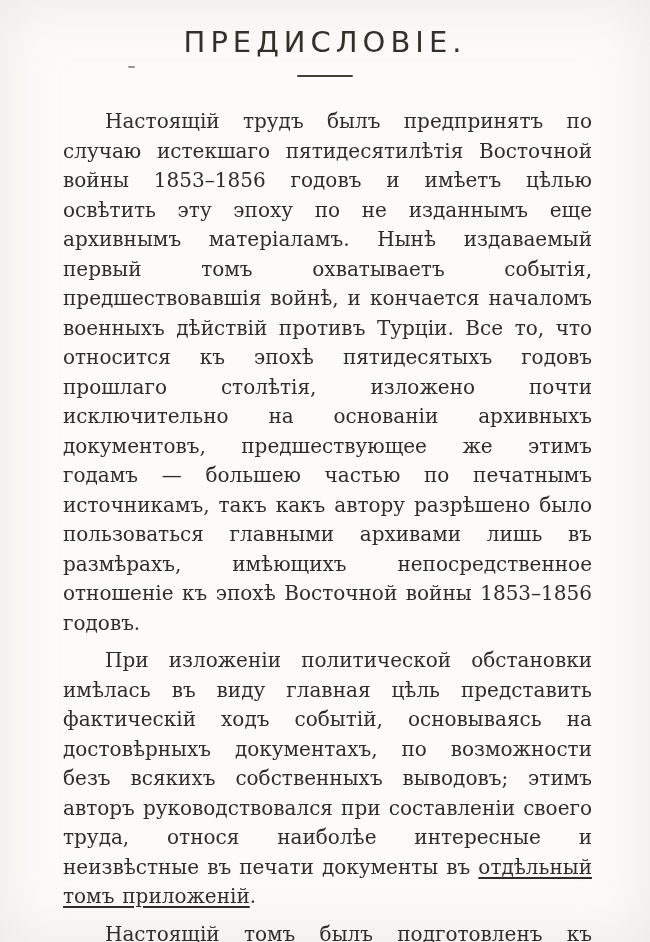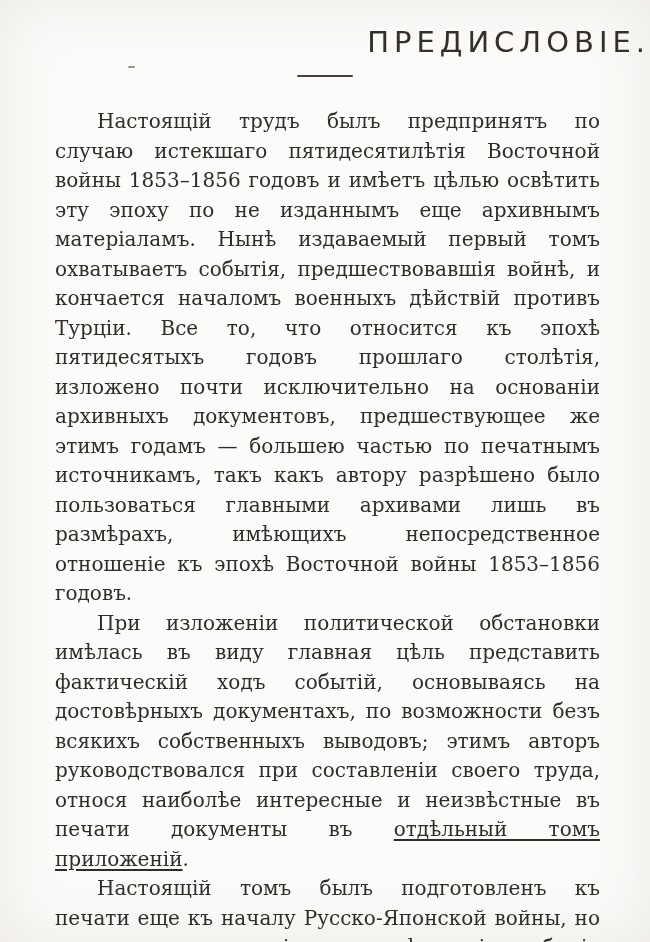--- a/index.html
+++ b/index.html
@@ -18,21 +18,21 @@
     height: 942px;
     box-sizing: border-box;
     background: #fcfbf9;
     box-shadow: inset 0 0 60px rgba(190,185,175,0.25);
     padding-top: 25px;
     font-family: "DejaVu Serif", "Liberation Serif", serif;
     color: #2f2d2a;
   }
   .title {
     margin: 0;
-    text-align: right;
+    text-align: center;
     font-family: "DejaVu Sans", "Liberation Sans", sans-serif;
     font-weight: 400;
     font-size: 29px;
     letter-spacing: 5px;
     color: #333029;
   }
   .divider {
     width: 56px;
     height: 2px;
     background: #45423c;
@@ -49,21 +49,21 @@
     border-radius: 1px;
   }
   .text-block {
     margin: 30px 50px 0 55px;
     font-size: 20px;
     line-height: 29.5px;
     text-align: justify;
     word-spacing: 1.5px;
   }
   .para {
-    margin: 0;
+    margin: 8px;
     text-indent: 42px;
   }
   .underline {
     text-decoration: underline;
     text-decoration-thickness: 1.5px;
     text-underline-offset: 3px;
   }
 </style>
 </head>
 <body>

